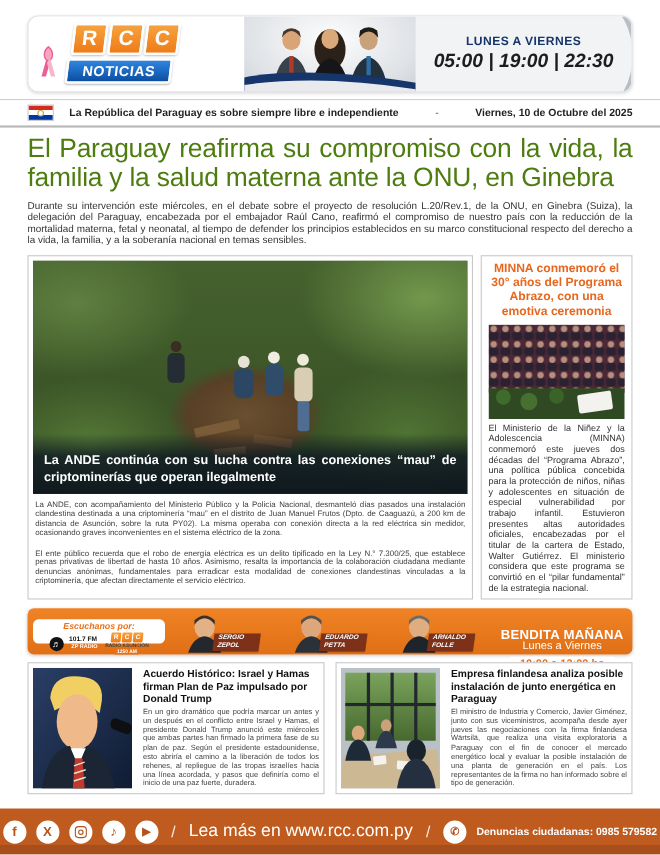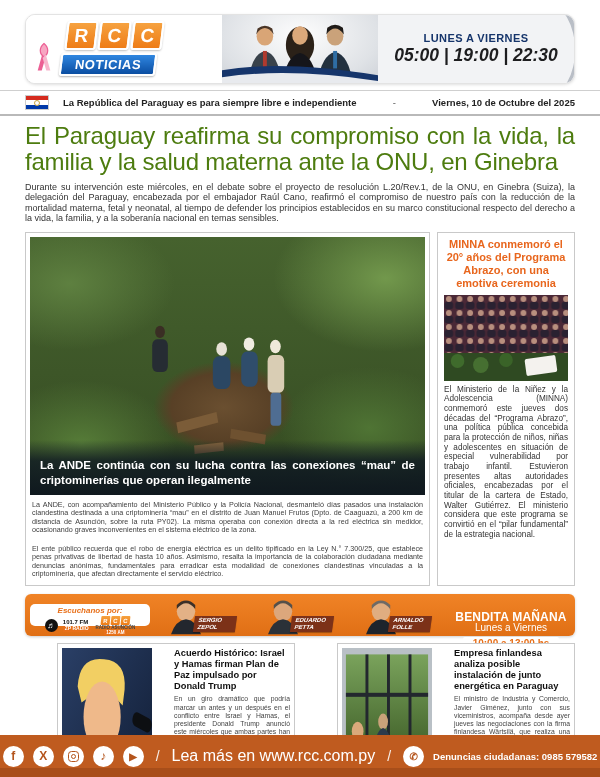--- a/index.html
+++ b/index.html
@@ -40,21 +40,21 @@
   .ticker-date { font-weight:600; }
 
   
   .headline { margin:7px 25px 0; font-size:24px; line-height:1.1; font-weight:400; color:#4d7c0f;
     text-align:justify; letter-spacing:-.2px; }
   .lead { margin:6px 25px 0; font-size:9px; line-height:1.17; color:#333; text-align:justify; font-weight:500; }
 
   
   .main-row { margin:8px 25px 0; display:flex; gap:7px; align-items:stretch; }
   .ande-box { width:405px; flex:none; border:1px solid #c9c9c9; background:#fff; padding:4px; }
-  .ande-photo { position:relative; height:258px; overflow:hidden;
+  .ande-photo { position:relative; height:212px; overflow:hidden;
     background:
       radial-gradient(95px 62px at 49% 66%, #6a4f30 0%, #584026 55%, rgba(0,0,0,0) 74%),
       radial-gradient(150px 95px at 10% 18%, #5e8040 0%, rgba(0,0,0,0) 70%),
       radial-gradient(160px 105px at 90% 16%, #72984c 0%, rgba(0,0,0,0) 70%),
       radial-gradient(125px 85px at 86% 74%, #4f7434 0%, rgba(0,0,0,0) 72%),
       radial-gradient(135px 90px at 13% 80%, #567c38 0%, rgba(0,0,0,0) 70%),
       linear-gradient(180deg,#46622e,#3a5226 70%, #33481f); }
   .ande-photo svg.scene { position:absolute; inset:0; width:100%; height:100%; }
   .ande-overlay { position:absolute; left:0; right:0; bottom:0; padding:18px 10px 7px;
     background:linear-gradient(180deg, rgba(15,25,35,0) 0%, rgba(15,25,35,.82) 38%, rgba(12,20,30,.92) 100%);
@@ -103,21 +103,21 @@
   .rb-allies-label { color:#e8701a; font-style:italic; font-weight:800; font-size:8px; }
   .ally-logos { display:flex; align-items:center; justify-content:center; gap:5px; margin-top:2px; }
   .ally-1 { width:14px; height:14px; border-radius:50%; background:#1d4d3c; color:#9fe0c0;
     display:flex; align-items:center; justify-content:center; font-size:9px; font-weight:700; }
   .ally-2 { border:1px solid #bbb; border-radius:2px; padding:2px 3px; font-size:4.5px; font-weight:800; color:#111; }
   .ally-3 { width:14px; height:14px; border-radius:50%; background:#f39c12; color:#fff;
     display:flex; align-items:center; justify-content:center; font-size:9px; }
 
   
   .stories-row { margin:7px 25px 0; display:flex; gap:10px; }
-  .story { flex:1; border:1px solid #c9c9c9; background:#fff; padding:4px; display:flex; gap:22px;margin-left:32px; }
+  .story { flex:1; border:1px solid #c9c9c9; background:#fff; padding:4px; display:flex; gap:10px; }
   .story-photo { width:90px; flex:none; overflow:hidden; }
   .story-photo svg { width:100%; height:100%; display:block; }
   .story-text { flex:1; }
   .story-title { font-weight:800; font-size:9.3px; line-height:1.2; color:#101010; }
   .story-body { margin-top:3px; font-size:6.8px; line-height:1.2; color:#444; text-align:justify; }
 
   
   .sponsors { margin:9px 25px 0; height:36px; display:flex; align-items:center; justify-content:space-between; }
   .sp { display:flex; flex-direction:column; align-items:center; line-height:1; }
   .sp-row { display:flex; align-items:center; gap:2px; }
@@ -198,21 +198,21 @@
       <div class="hb-days">LUNES A VIERNES</div>
       <div class="hb-times">05:00 | 19:00 | 22:30</div>
       <div class="hb-arc"></div>
     </div>
   </div>
 
   <div class="ticker">
     <span class="flag">
         <i></i>
       </span>
-    <span class="ticker-motto">La República del Paraguay es para siempre libre e independiente</span>
+    <span class="ticker-motto">La República del Paraguay es sobre siempre libre e independiente</span>
     <span class="ticker-sep">-</span>
     <span class="ticker-date">Viernes, 10 de Octubre del 2025</span>
   </div>
 
   <h1 class="headline">El Paraguay reafirma su compromiso con la vida, la familia y la salud materna ante la ONU, en Ginebra</h1>
   <p class="lead">Durante su intervención este miércoles, en el debate sobre el proyecto de resolución L.20/Rev.1, de la ONU, en Ginebra (Suiza), la delegación del Paraguay, encabezada por el embajador Raúl Cano, reafirmó el compromiso de nuestro país con la reducción de la mortalidad materna, fetal y neonatal, al tiempo de defender los principios establecidos en su marco constitucional respecto del derecho a la vida, la familia, y a la soberanía nacional en temas sensibles.</p>
 
   <div class="main-row">
 
     <div class="ande-box">
@@ -233,21 +233,21 @@
         </svg>
         <div class="ande-overlay">La ANDE continúa con su lucha contra las conexiones “mau” de criptominerías que operan ilegalmente</div>
       </div>
       <div class="ande-cols">
         <p>La ANDE, con acompañamiento del Ministerio Público y la Policía Nacional, desmanteló días pasados una instalación clandestina destinada a una criptominería “mau” en el distrito de Juan Manuel Frutos (Dpto. de Caaguazú, a 200 km de distancia de Asunción, sobre la ruta PY02). La misma operaba con conexión directa a la red eléctrica sin medidor, ocasionando graves inconvenientes en el sistema eléctrico de la zona.</p>
         <p>El ente público recuerda que el robo de energía eléctrica es un delito tipificado en la Ley N.° 7.300/25, que establece penas privativas de libertad de hasta 10 años. Asimismo, resalta la importancia de la colaboración ciudadana mediante denuncias anónimas, fundamentales para erradicar esta modalidad de conexiones clandestinas vinculadas a la criptominería, que afectan directamente el servicio eléctrico.</p>
       </div>
     </div>
 
     <div class="minna-box">
-      <h3 class="minna-title">MINNA conmemoró el 20° años del Programa Abrazo, con una emotiva ceremonia</h3>
+      <h3 class="minna-title">MINNA conmemoró el 30° años del Programa Abrazo, con una emotiva ceremonia</h3>
       <div class="minna-photo">
         <svg viewBox="0 0 128 86" preserveAspectRatio="none">
           <defs>
             <pattern id="crowd" width="11" height="14" patternUnits="userSpaceOnUse">
               <circle cx="5" cy="4" r="3" fill="#c49a86"></circle>
               <rect x="0.5" y="7" width="9" height="7" rx="2" fill="#272030"></rect>
             </pattern>
           </defs>
           <rect width="128" height="62" fill="#4a2836"></rect>
           <rect width="128" height="62" fill="url(#crowd)" opacity=".9"></rect>

